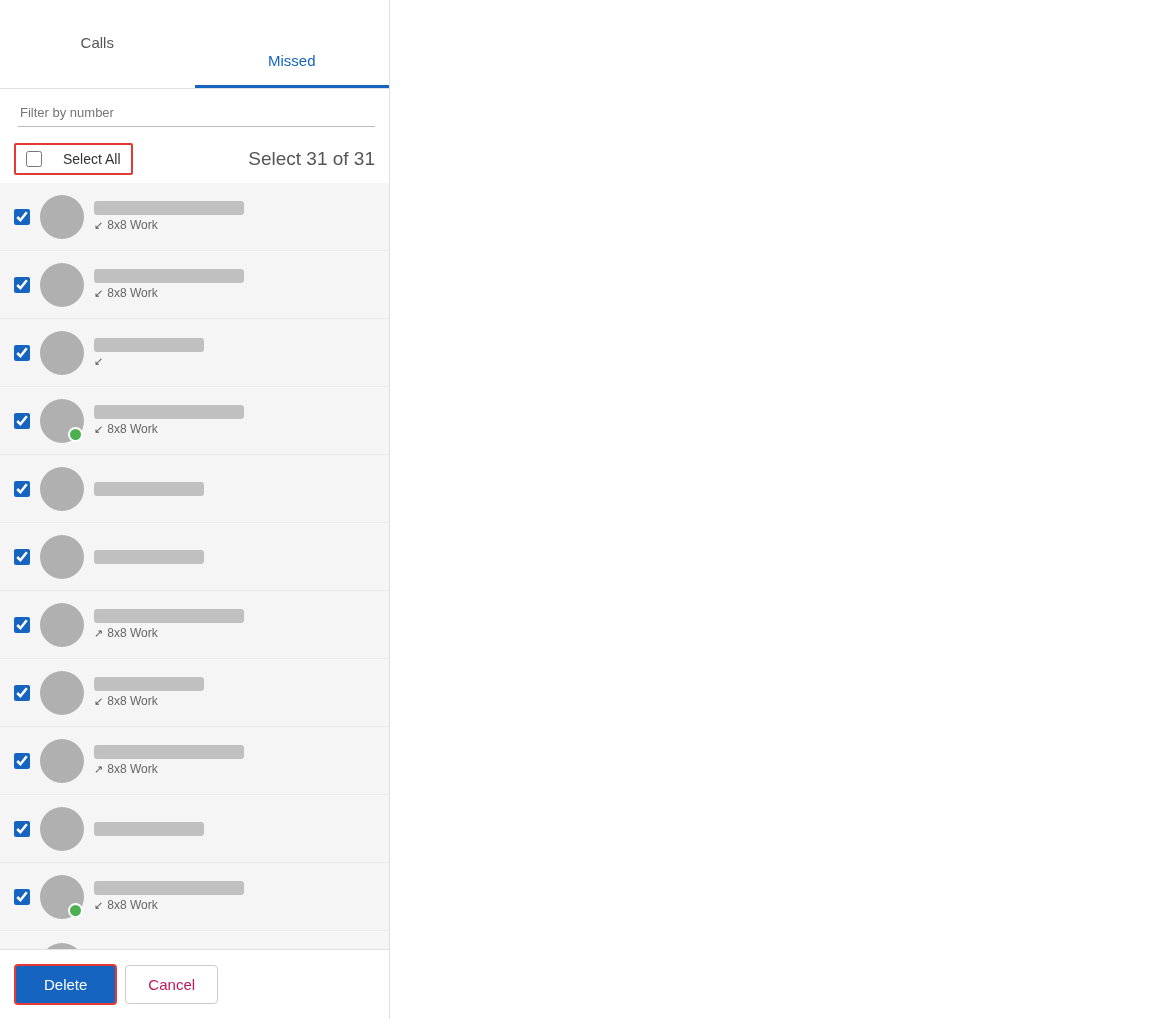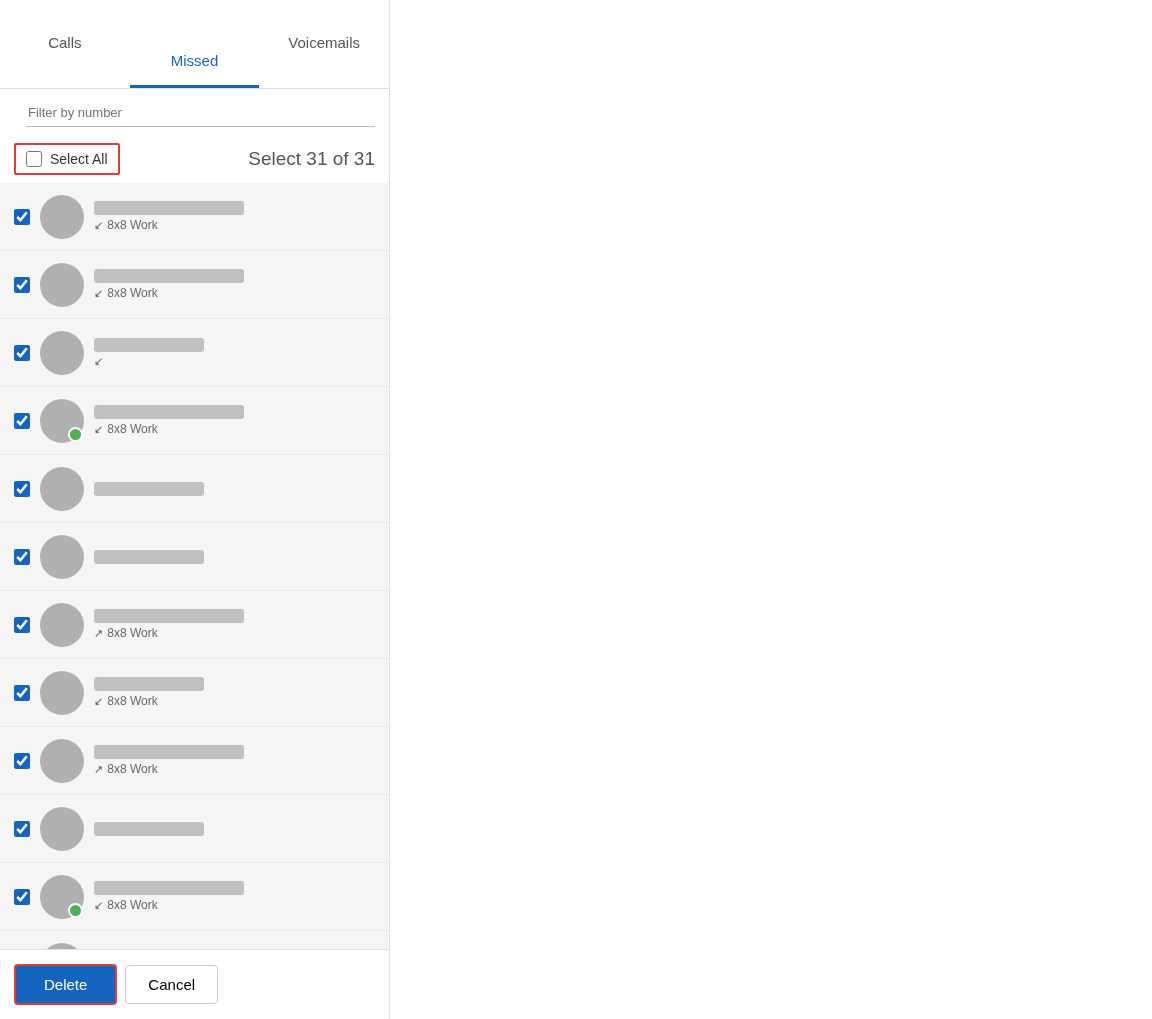--- a/index.html
+++ b/index.html
@@ -37,21 +37,21 @@
       border-left: none;
       border-right: none;
     }
     .tab.active {
       color: #1565c0;
       border-bottom: 3px solid #1565c0;
       font-weight: 500;
       margin-top: 36px;
     }
     .filter-area {
-      padding: 10px 14px 6px 26px;
+      padding: 10px 14px 6px 18px;
       flex-shrink: 0;
     }
     .filter-input {
       width: 100%;
       border: none;
       border-bottom: 1px solid #bbb;
       padding: 6px 2px;
       font-size: 13px;
       color: #999;
       outline: none;
@@ -60,21 +60,21 @@
     .select-bar {
       display: flex;
       align-items: center;
       justify-content: space-between;
       padding: 10px 14px 8px 14px;
       flex-shrink: 0;
     }
     .select-all-wrap {
       display: flex;
       align-items: center;
-      gap: 8px;
+      gap: 21px;
       border: 2px solid #e53935;
       padding: 6px 10px;
       border-radius: 2px;
     }
     .select-all-cb {
       width: 16px;
       height: 16px;
       cursor: pointer;
       accent-color: #1565c0;
     }
@@ -173,42 +173,41 @@
       border: 2px solid #e53935;
       border-radius: 4px;
       padding: 10px 28px;
       font-size: 15px;
       cursor: pointer;
       font-weight: 500;
       outline: none;
     }
     .btn-cancel {
       background: #fff;
-      color: #000000;
+      color: #be185d;
       border: 1px solid #ccc;
       border-radius: 4px;
       padding: 10px 22px;
       font-size: 15px;
       cursor: pointer;
     }
     .right-panel {
       flex: 1;
       background: #fff;
     }
   </style>
 </head>
 <body>
 
 <div style="display:flex; width:1152px; height:1019px;">
   <div class="panel">
 
     <div class="tabs">
       <button class="tab">Calls</button>
       <button class="tab active">Missed</button>
-      <button class="tab">Voicemails</button>
     </div>
 
     <div class="filter-area">
       <input class="filter-input" type="text" placeholder="Filter by number" style="">
     </div>
 
     <div class="select-bar">
       <div class="select-all-wrap">
         <input type="checkbox" class="select-all-cb" style="">
         <label class="select-all-label">Select All</label>

